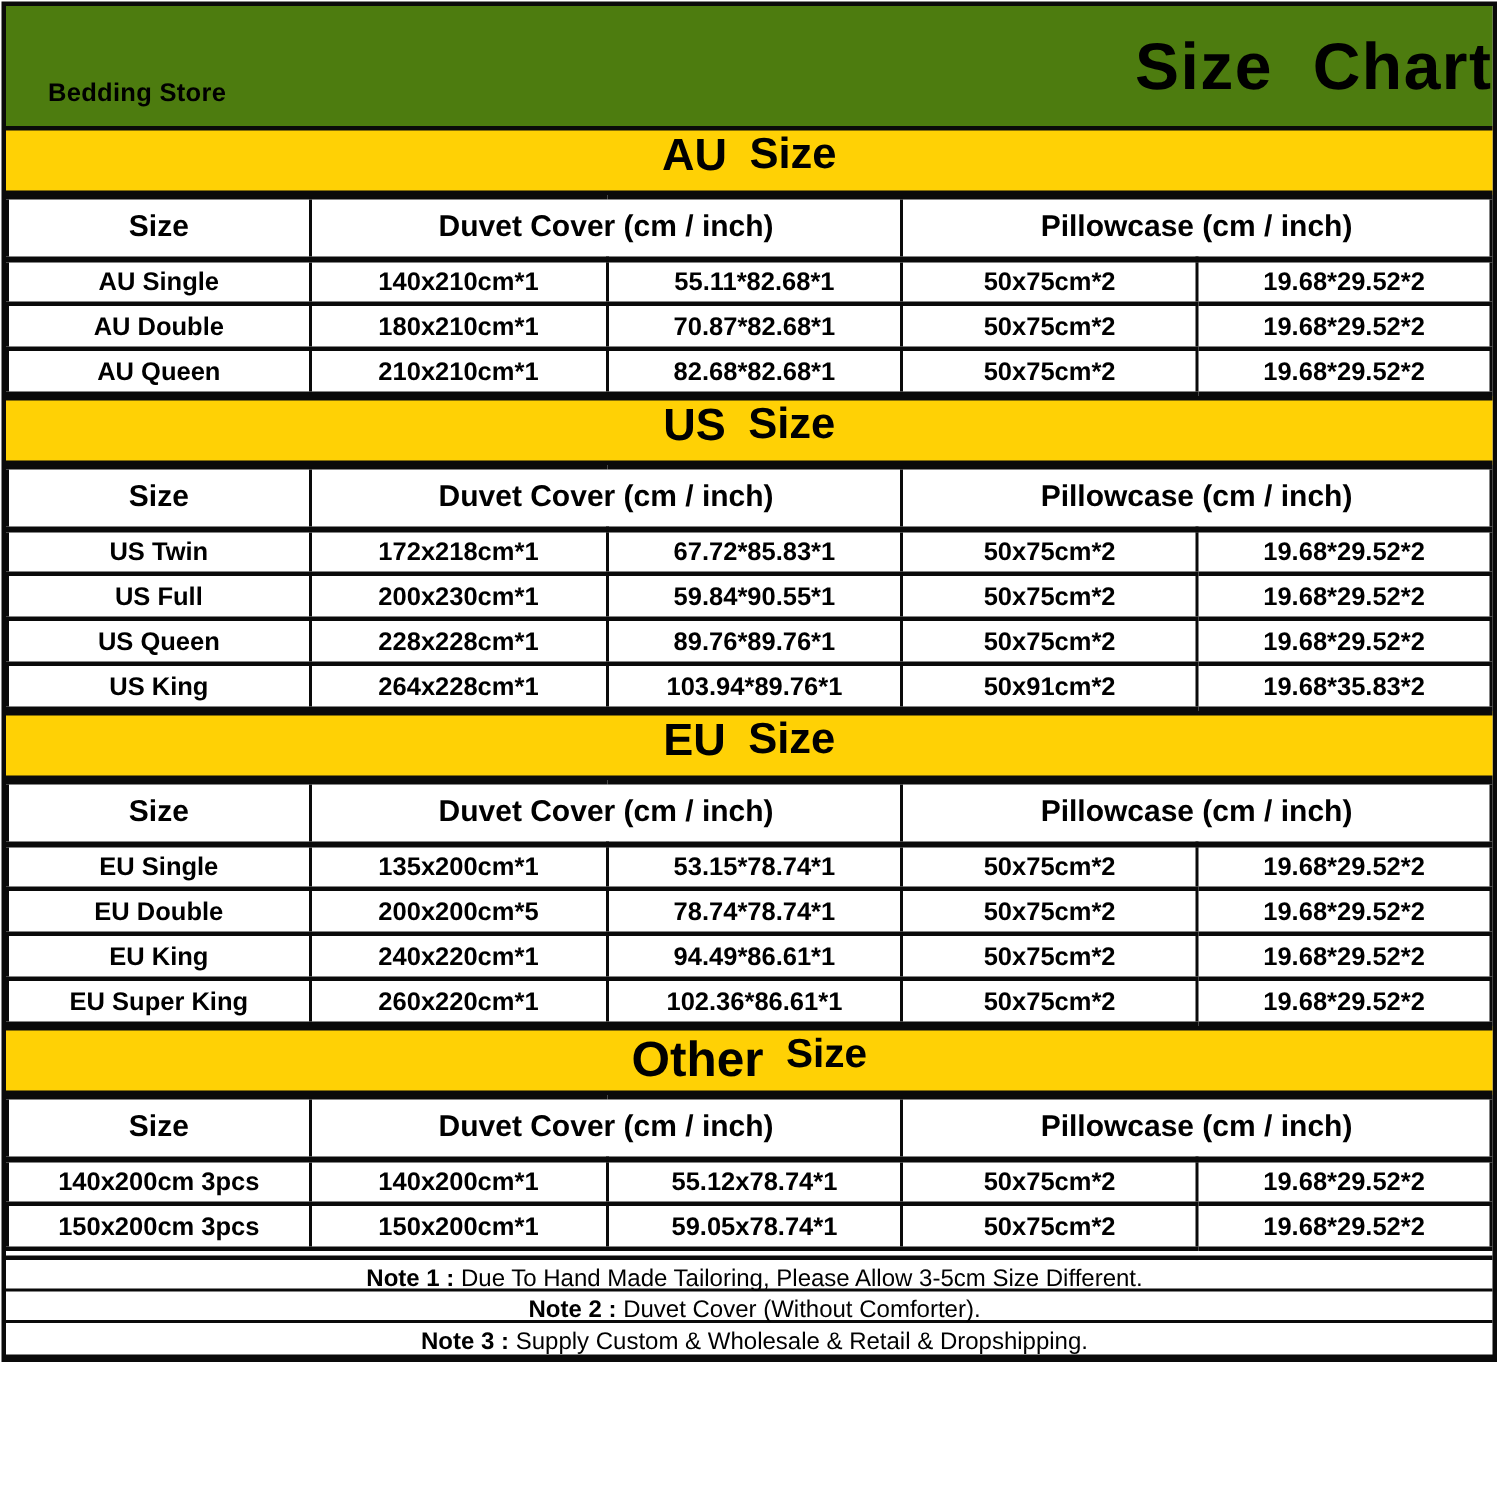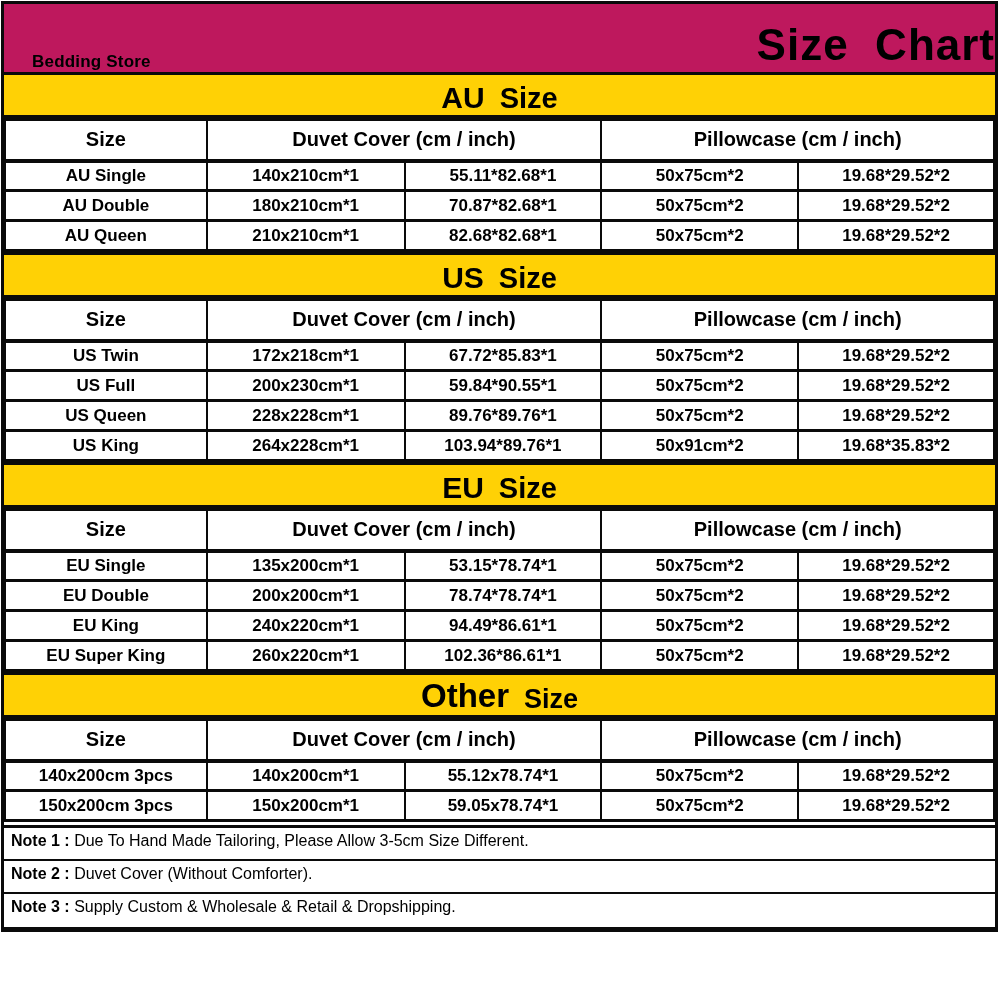--- a/index.html
+++ b/index.html
@@ -10,38 +10,38 @@
     font-family: "Liberation Sans", sans-serif;
     color: #000;
   }
   .chart {
     margin: 1px 2px 0 1px;
     border: 3px solid #0a0a0a;
     border-bottom-width: 5px;
     background: #fff;
   }
   
-  .titlebar { position: relative; height: 68px; background: #be185d; }
+  .titlebar { position: relative; height: 80px; background: #4d7c0f; }
   .store-name {
     position: absolute; left: 28px; top: 48px;
     font-size: 17px; font-weight: bold; letter-spacing: 0.2px;
   }
   .page-title {
     margin: 0; padding-top: 16px;
     text-align: right;
     font-size: 44px; font-weight: bold;
     white-space: pre; letter-spacing: 1px;
   }
   
   .band {
     height: 46px;
     background: var(--band-yellow, #FFD105);
     border-top: 3px solid #0a0a0a;
     border-bottom: 3px solid #0a0a0a;
-    display: flex; align-items: flex-end; justify-content: center;
+    display: flex; align-items: flex-start; justify-content: center;
     gap: 15px;
     font-weight: bold;
   }
   .band .band-main { font-size: 30px; }
   .band .band-sub  { font-size: 29px; }
   .band.band-other .band-main { font-size: 33px; }
   .band.band-other .band-sub  { font-size: 27px; }
   
   table {
     width: 100%;
@@ -63,25 +63,26 @@
     font-weight: bold;
     padding: 0;
     overflow: hidden;
   }
   th { height: 41px; font-size: 20px; }
   thead th { border-bottom-width: 4px; }
   td { height: 30px; font-size: 17px; }
   
   .notes { margin-top: 3px; border-top: 3px solid #0a0a0a; }
   .note {
-    height: 33px; line-height: 26px;
+    height: 21px; line-height: 26px;
     border-bottom: 2px solid #0a0a0a;
     padding-left: 7px;
     font-size: 16px;
     white-space: nowrap;
+    text-align: center;
   }
   .note:last-child { border-bottom: none; }
   .note .note-label { font-weight: bold; }
   .note .note-text  { font-weight: normal; }
 </style>
 </head>
 <body>
 
 <div class="chart">
 
@@ -207,21 +208,21 @@
     <tbody>
       <tr>
         <td>EU Single</td>
         <td>135x200cm*1</td>
         <td>53.15*78.74*1</td>
         <td>50x75cm*2</td>
         <td>19.68*29.52*2</td>
       </tr>
       <tr>
         <td>EU Double</td>
-        <td>200x200cm*1</td>
+        <td>200x200cm*5</td>
         <td>78.74*78.74*1</td>
         <td>50x75cm*2</td>
         <td>19.68*29.52*2</td>
       </tr>
       <tr>
         <td>EU King</td>
         <td>240x220cm*1</td>
         <td>94.49*86.61*1</td>
         <td>50x75cm*2</td>
         <td>19.68*29.52*2</td>

